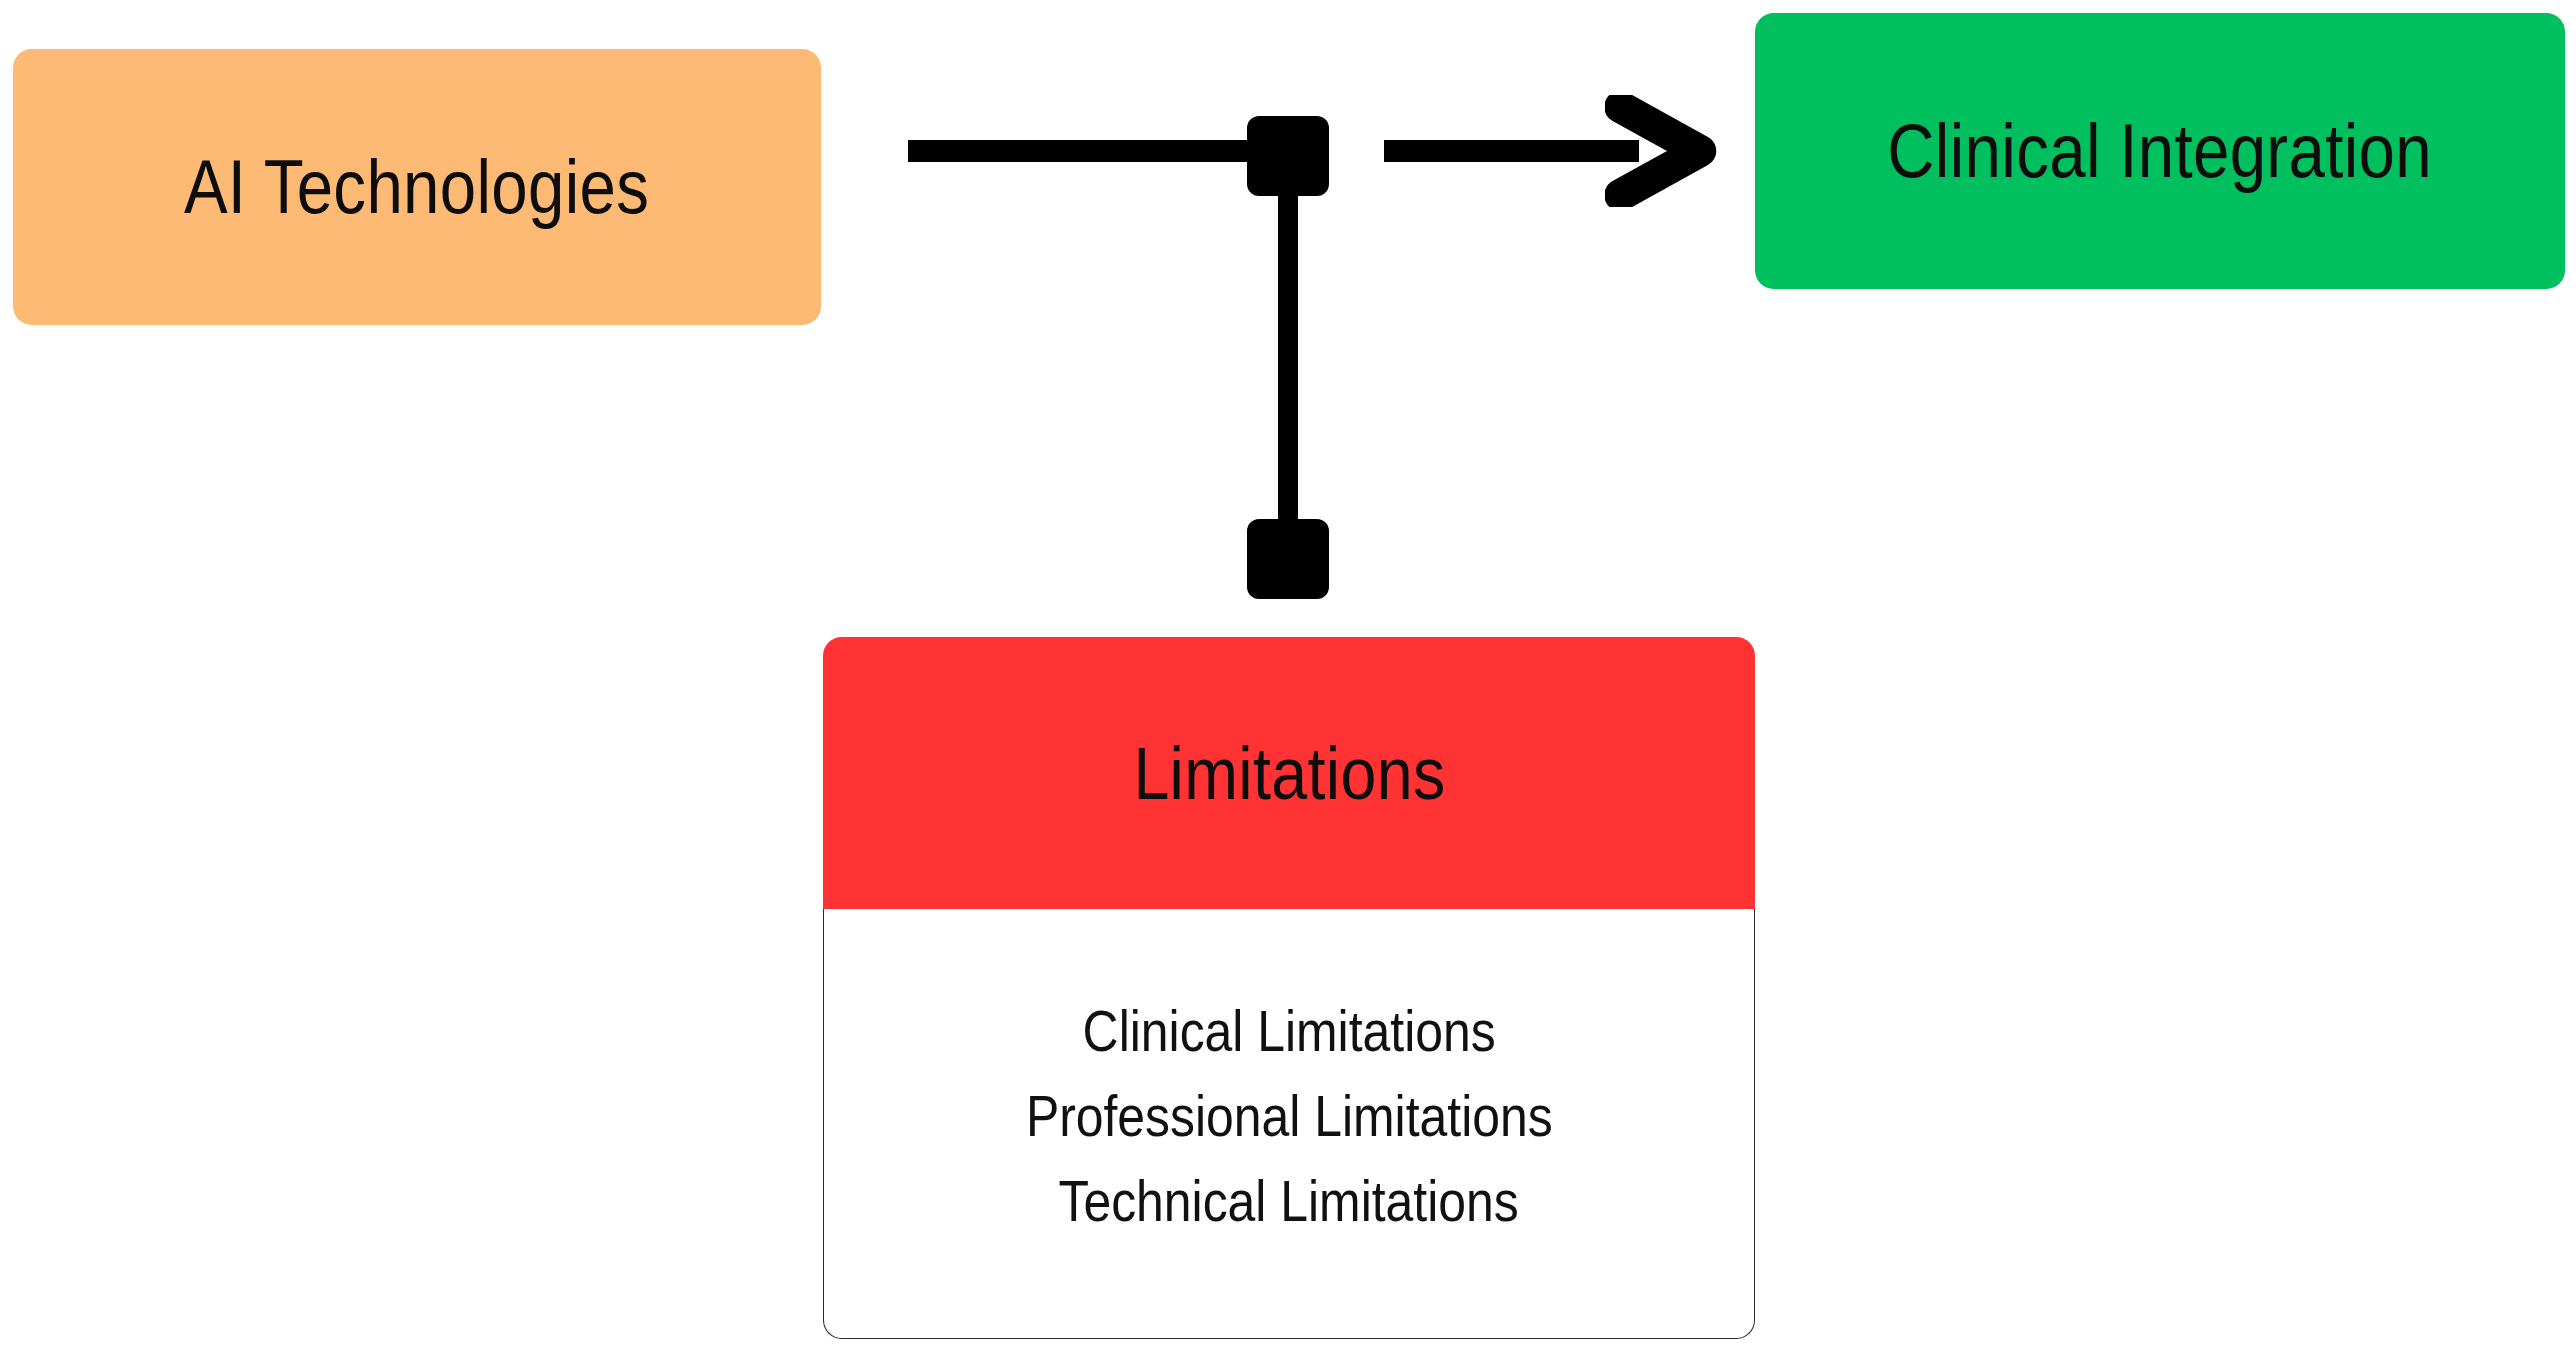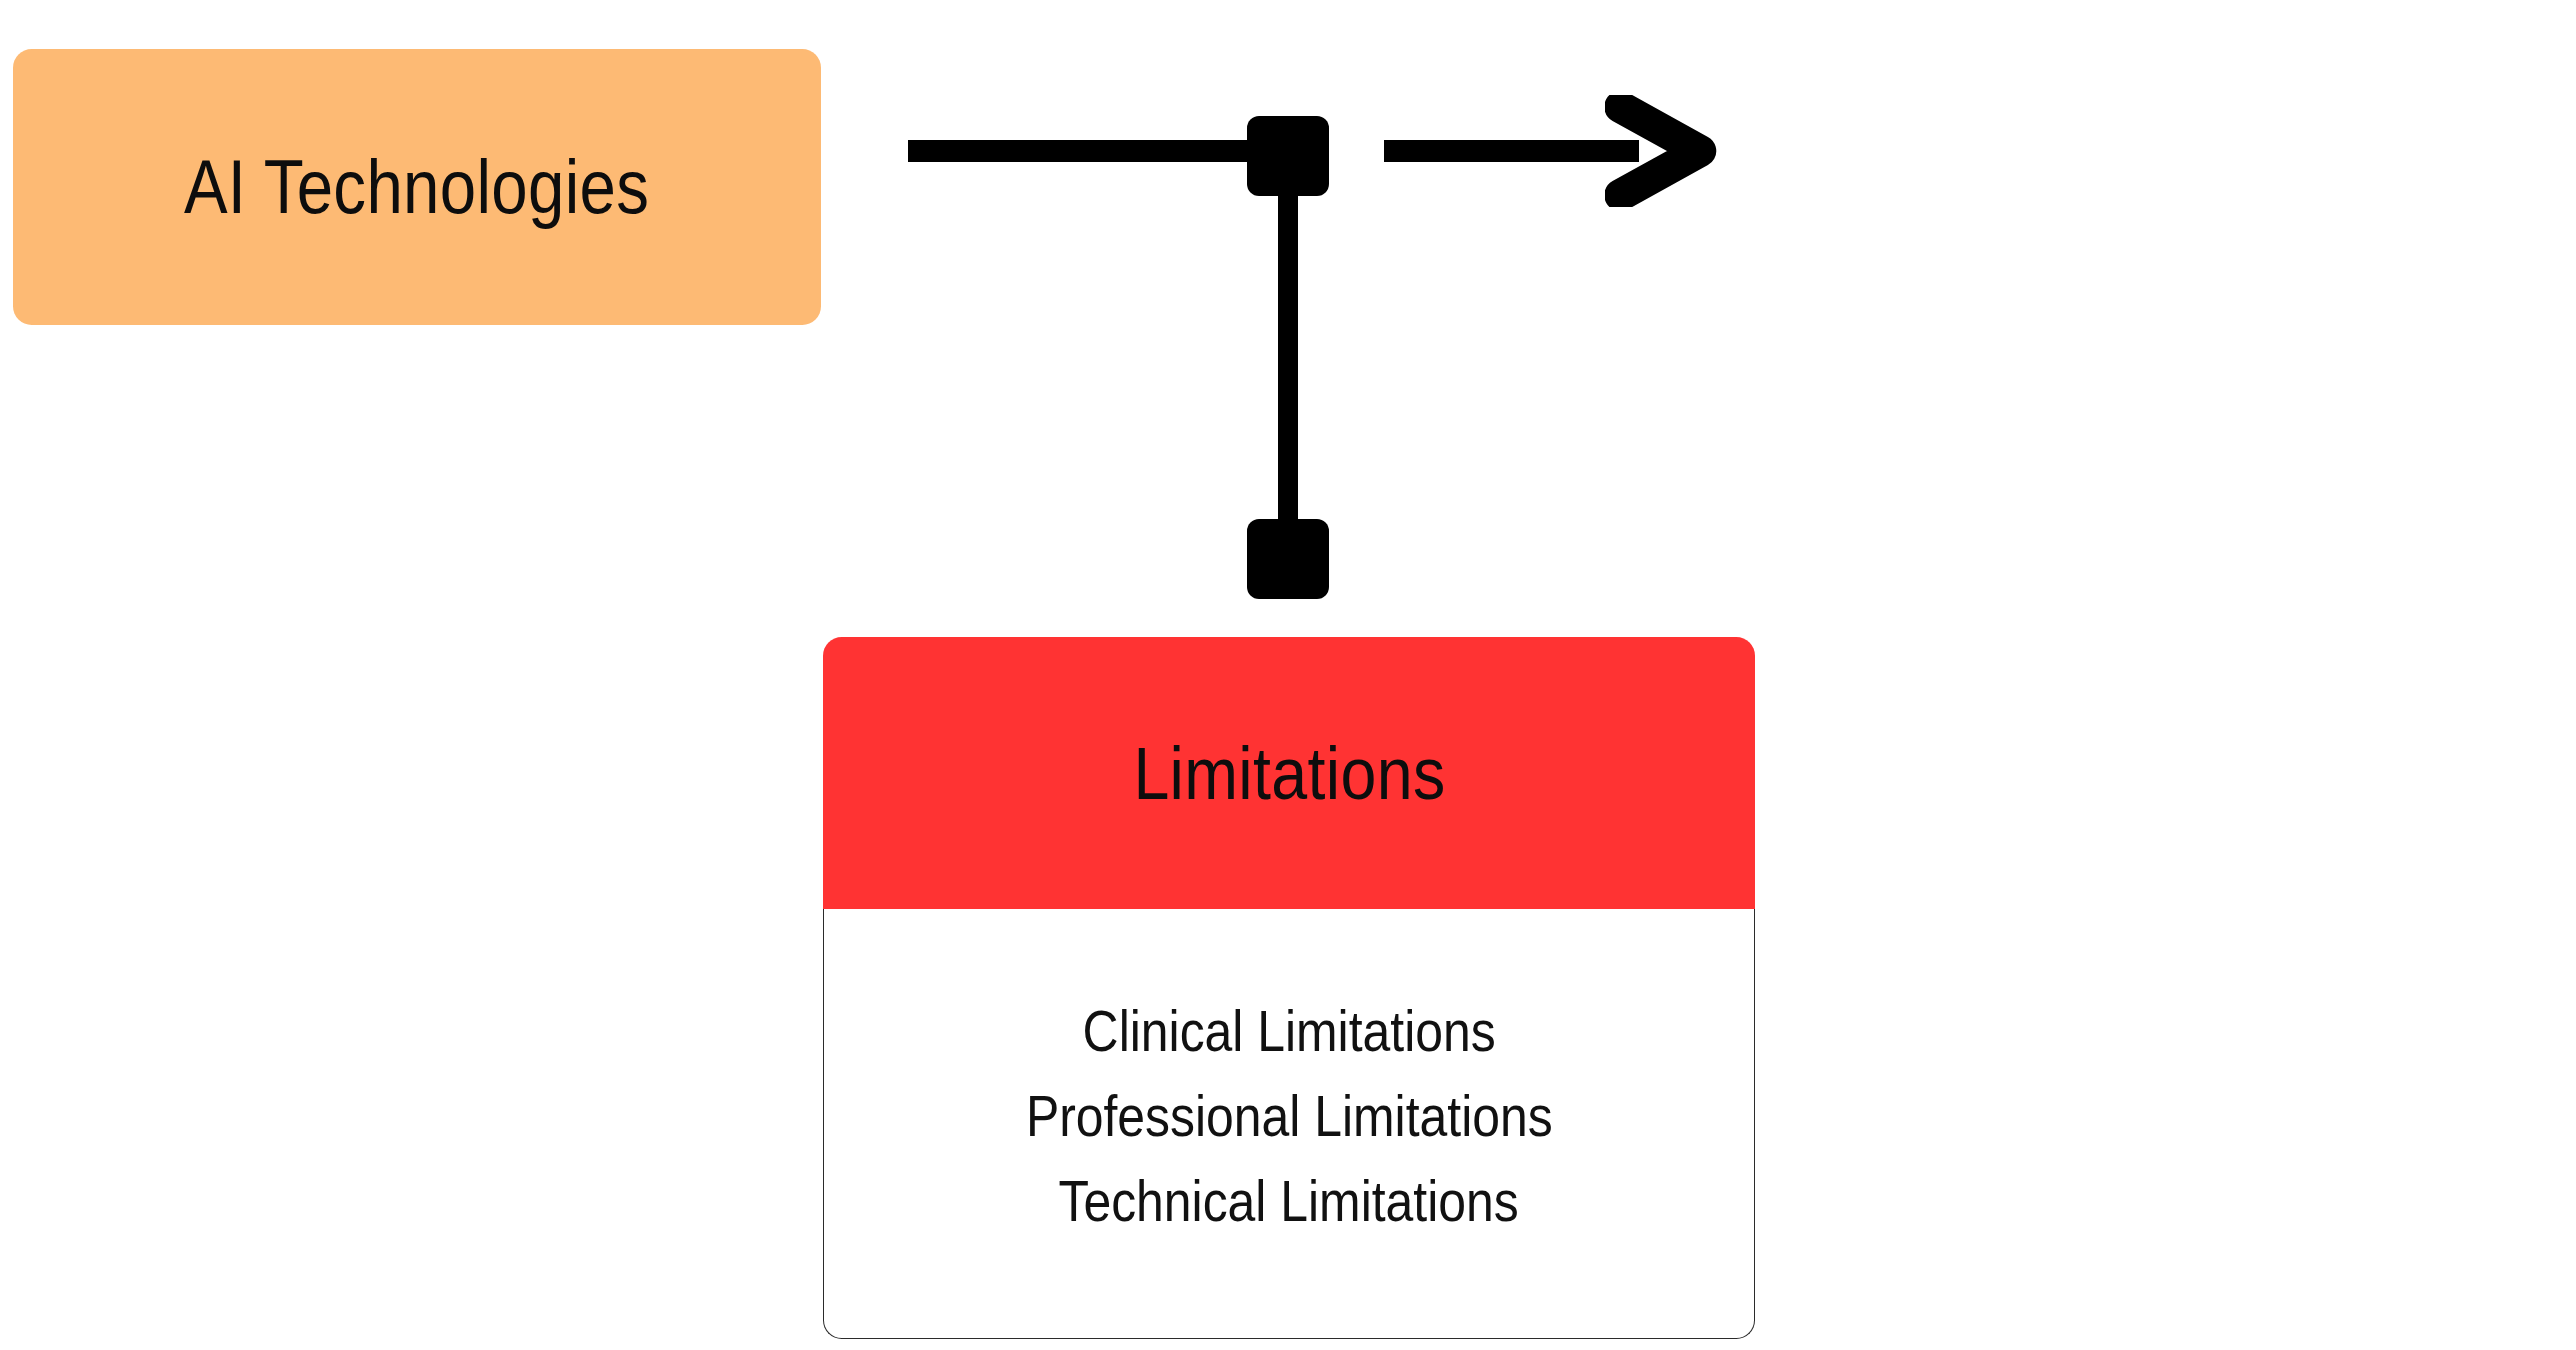--- a/index.html
+++ b/index.html
@@ -179,20 +179,23 @@
   <div class="edge-segment" id="edge-right-bar"></div>
 
   <svg id="arrowhead-right" viewBox="0 0 140 132">
     <path d="M 18 14 L 112 66 L 18 118" fill="none" stroke="#000000" stroke-width="38" stroke-linecap="round" stroke-linejoin="round"></path>
   </svg>
 
   <div class="edge-segment" id="edge-vertical-bar"></div>
 
   <div class="junction-node" id="junction-bottom"></div>
 
+  <div class="node-box" id="node-clinical-integration">
+    <span class="node-label">Clinical Integration</span>
+  </div>
 
   <div id="card-limitations">
 
     <div id="card-limitations-header">
       <span class="node-label">Limitations</span>
     </div>
 
     <div id="card-limitations-body">
       <div class="limitation-line">Clinical Limitations</div>
       <div class="limitation-line">Professional Limitations</div>

